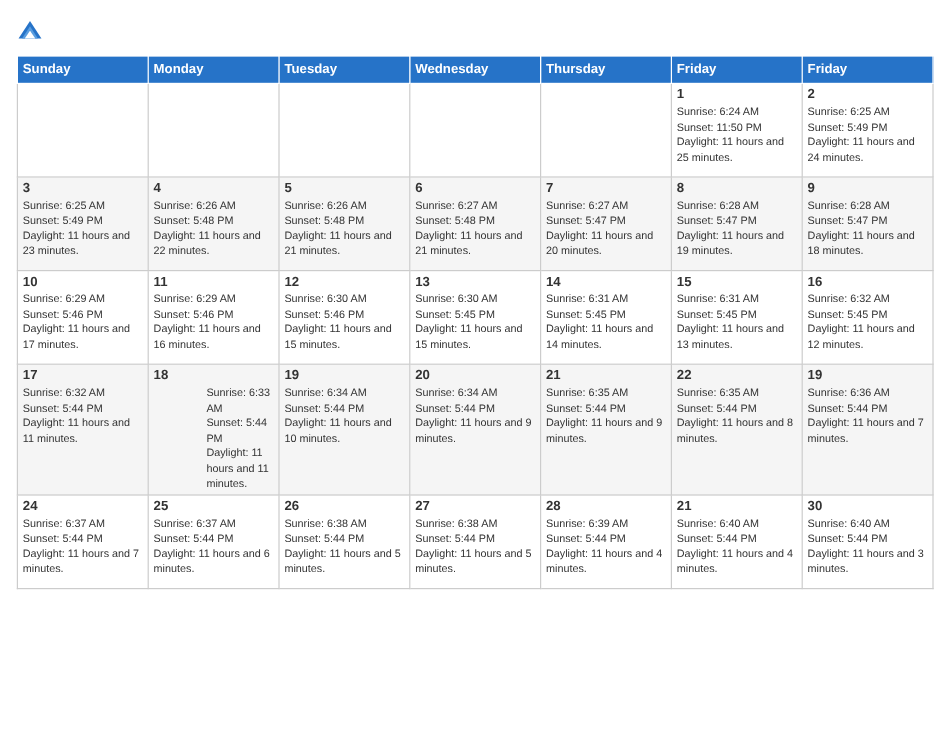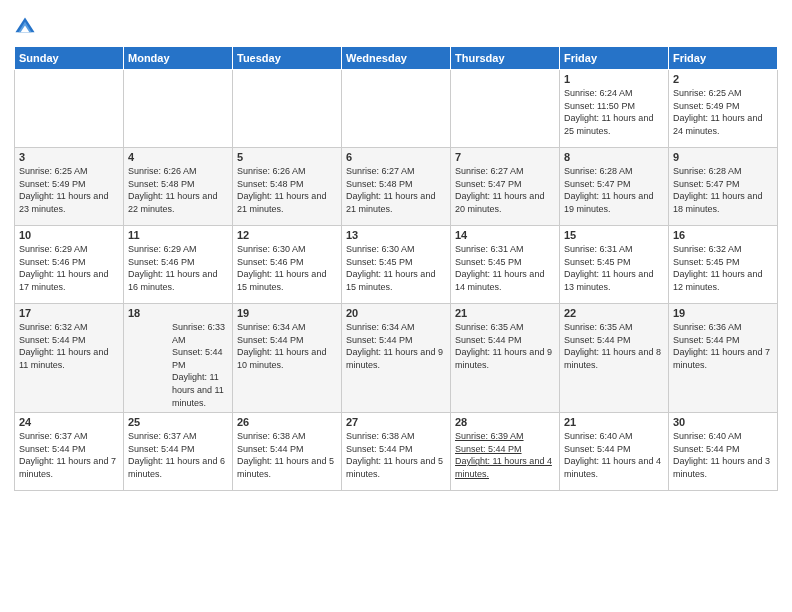--- a/index.html
+++ b/index.html
@@ -298,21 +298,21 @@
 Daylight: 11 hours and 5 minutes.</div>
           </td>
           <td>
             <span class="day-num">27</span>
             <div class="cell-text" style="white-space: pre-line;">Sunrise: 6:38 AM
 Sunset: 5:44 PM
 Daylight: 11 hours and 5 minutes.</div>
           </td>
           <td>
             <span class="day-num">28</span>
-            <div class="cell-text" style="white-space: pre-line; text-decoration: underline;">Sunrise: 6:39 AM
+            <div class="cell-text" style="white-space: pre-line;">Sunrise: 6:39 AM
 Sunset: 5:44 PM
 Daylight: 11 hours and 4 minutes.</div>
           </td>
           <td>
             <span class="day-num">21</span>
             <div class="cell-text" style="white-space: pre-line;">Sunrise: 6:40 AM
 Sunset: 5:44 PM
 Daylight: 11 hours and 4 minutes.</div>
           </td>
           <td>

